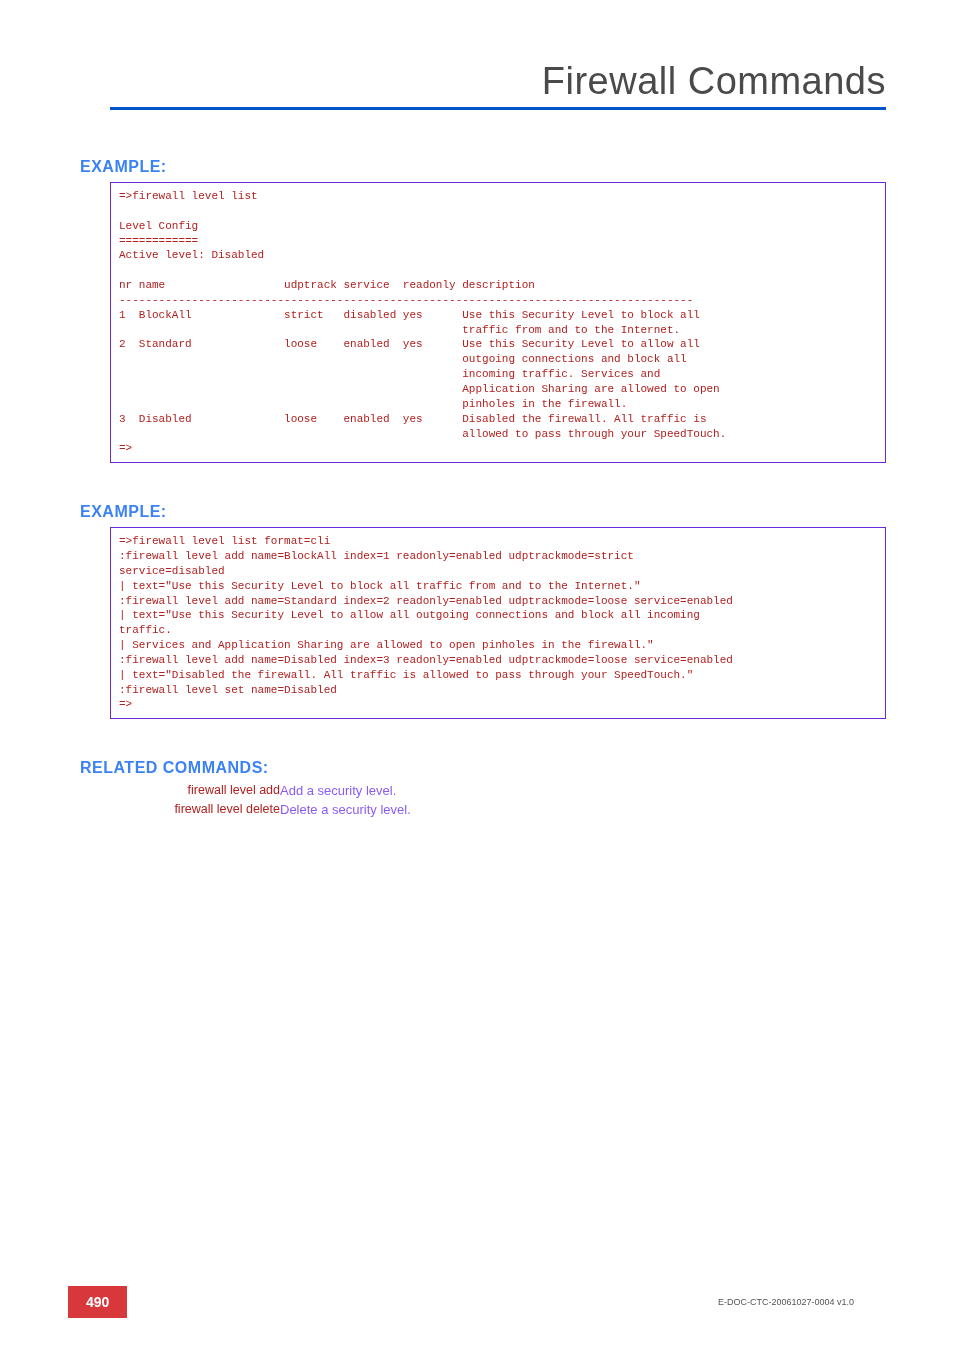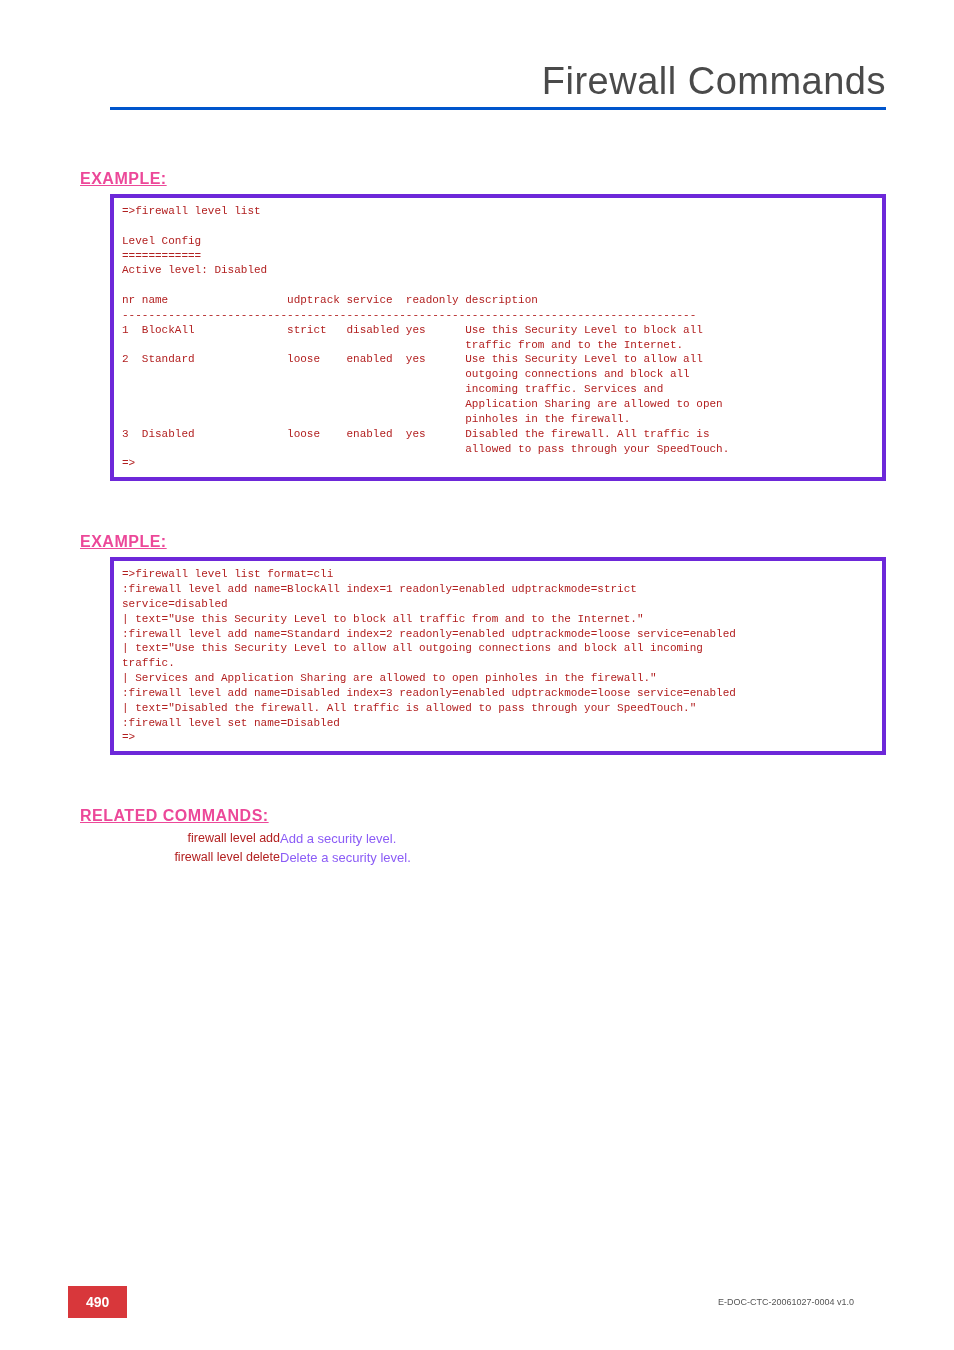--- a/index.html
+++ b/index.html
@@ -1,22 +1,22 @@
 <!DOCTYPE html>
 <html><head>
 <meta charset="utf-8">
 <style>
   * { box-sizing: border-box; margin: 0; padding: 0; }
   html, body { width: 954px; height: 1350px; background: #fff; font-family: Arial, Helvetica, sans-serif; }
   .page { width: 954px; height: 1350px; position: relative; padding: 60px 68px 30px 110px; }
   .header { position: relative; text-align: right; padding-bottom: 8px; }
   .header-title { font-size: 38px; color: #4a4a4a; font-weight: 300; letter-spacing: 0.5px; font-family: "Arial Narrow", Arial, sans-serif; }
   .header-rule { border: none; border-top: 3px solid #0055cc; margin-top: 4px; }
-  .section-label { font-size: 16px; font-weight: bold; color: #ec4899; letter-spacing: 0.5px; margin-left: -30px; margin-top: 52px; margin-bottom: 6px; text-decoration: underline; }
-  .code-box { border: 4px solid #6d28d9; padding: 6px 8px; font-family: "Courier New", monospace; font-size: 11px; line-height: 1.35; color: #b22020; white-space: pre; overflow: hidden; }
+  .section-label { font-size: 16px; font-weight: bold; color: #3b82f6; letter-spacing: 0.5px; margin-left: -30px; margin-top: 40px; margin-bottom: 6px; }
+  .code-box { border: 1px solid #6d28d9; padding: 6px 8px; font-family: "Courier New", monospace; font-size: 11px; line-height: 1.35; color: #b22020; white-space: pre; overflow: hidden; }
   .related-table { margin-top: 6px; font-size: 13px; text-align: right; }
   .related-row { display: flex; margin-bottom: 4px; }
   .related-cmd { width: 170px; color: #b22020; font-size: 12.5px; }
   .related-desc { color: #8b5cf6; }
   .footer { position: absolute; bottom: 32px; left: 0; width: 954px; display: flex; align-items: center; }
   .page-num-box { background: #d8373b; color: #fff; font-weight: bold; font-size: 14px; padding: 8px 18px; margin-left: 68px; }
   .doc-id { margin-left: auto; margin-right: 100px; font-size: 9px; color: #555; }
 </style>
 </head>
 <body>

